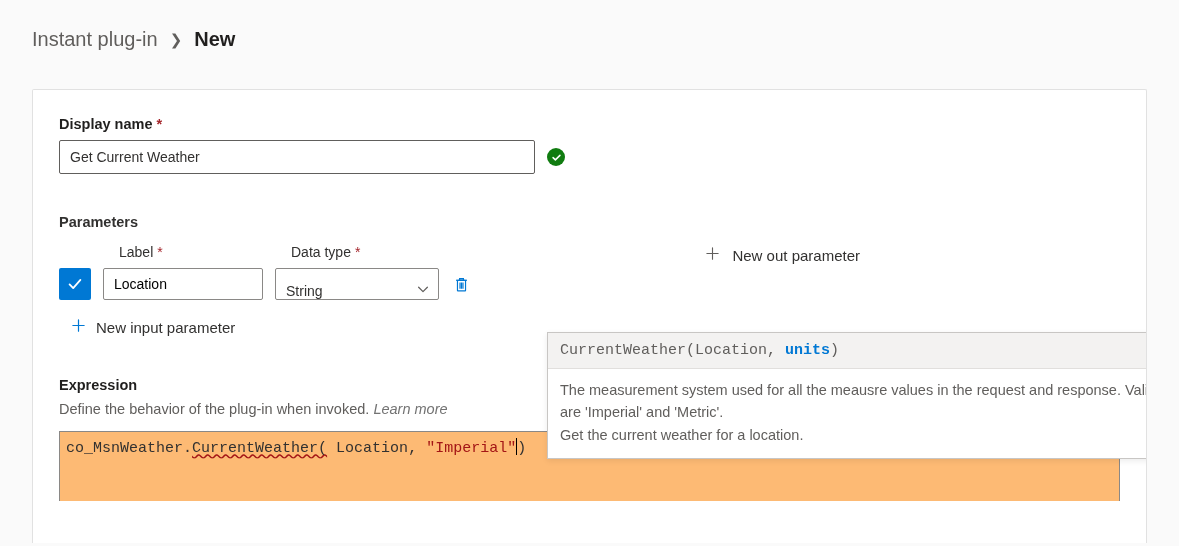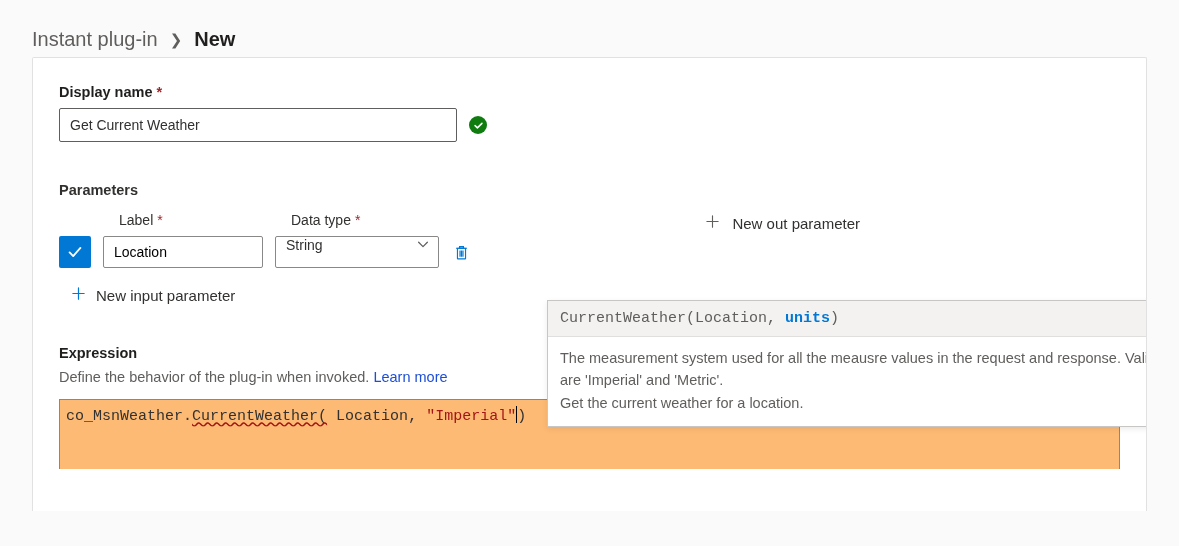--- a/index.html
+++ b/index.html
@@ -1,18 +1,18 @@
 <!DOCTYPE html>
 <html><head>
 <meta charset="utf-8">
 <style>
   * { box-sizing: border-box; margin: 0; padding: 0; }
   html, body { width: 1179px; height: 546px; font-family: "Segoe UI", Arial, sans-serif; background: #fafafa; color: #323130; }
   .page { padding: 28px 32px 0 32px; }
-  .breadcrumb { font-size: 20px; color: #605e5c; display: flex; align-items: center; gap: 12px; margin-bottom: 6px; }
+  .breadcrumb { font-size: 20px; color: #605e5c; display: flex; align-items: center; gap: 12px; margin-bottom: 38px; }
   .breadcrumb .current { color: #201f1e; font-weight: 600; }
   .breadcrumb .chevron { color: #605e5c; font-size: 15px; }
   .panel {
     background: #fff;
     border: 1px solid #e1e1e1;
     border-bottom: none;
     border-radius: 2px 2px 0 0;
     padding: 26px 26px 0 26px;
     height: 454px;
     position: relative;
@@ -23,62 +23,62 @@
   .row { display: flex; align-items: center; gap: 12px; }
   .text-input {
     height: 34px;
     border: 1px solid #605e5c;
     border-radius: 2px;
     padding: 0 10px;
     font-size: 14px;
     background: #fff;
     color: #323130;
   }
-  .display-name-input { width: 398px; }
+  .display-name-input { width: 476px; }
   .validated-icon {
     width: 18px; height: 18px; border-radius: 50%;
     background: #107c10; display: flex; align-items: center; justify-content: center;
   }
   .validated-icon svg { width: 11px; height: 11px; }
   .section-heading { font-size: 14.5px; font-weight: 600; margin-top: 40px; margin-bottom: 14px; }
   .params-block { display: flex; justify-content: space-between; align-items: flex-start; }
   .params-left { }
   .params-headers { display: flex; gap: 0; padding-left: 60px; margin-bottom: 8px; }
   .params-headers .col-label { width: 172px; font-size: 14px; font-weight: 400; color: #323130; }
   .param-row { display: flex; align-items: center; gap: 12px; margin-top: 4px;}
   .checkbox {
     width: 32px; height: 32px; background: #0078d4;
     display: flex; align-items: center; justify-content: center; cursor: pointer;
     border-radius: 2px;
   }
   .checkbox svg { width: 18px; height: 18px; }
   .label-input { height: 32px; width: 160px; border: 1px solid #8a8886; border-radius: 2px; padding: 0 10px; font-size: 14px; }
   .select-wrap {
     height: 32px; width: 164px; border: 1px solid #8a8886; border-radius: 2px;
-    display: flex; align-items: flex-start; justify-content: space-between; padding: 0 8px 0 10px; font-size: 14px;
+    display: flex; align-items: flex-end; justify-content: space-between; padding: 0 8px 0 10px; font-size: 14px;
     background: #fff; cursor: pointer;
   }
   .select-wrap .caret { color: #605e5c; }
   .delete-btn { width: 20px; height: 20px; display: flex; align-items: center; justify-content: center; color: #0078d4; cursor: pointer; }
   .delete-btn svg { width: 17px; height: 17px; }
   .add-link {
     display: inline-flex; align-items: center; gap: 10px;
     color: #323130; font-size: 15px; margin-top: 18px; margin-left: 12px; cursor: pointer;
   }
   .add-link .plus-icon { color: #0078d4; }
   .plus-icon svg { width: 15px; height: 15px; }
   .new-out {
     display: inline-flex; align-items: center; gap: 12px;
     color: #323130; font-size: 15px; cursor: pointer;
     margin-top: 2px; margin-right: 260px; justify-content: flex-end;
   }
   .new-out .plus-icon { color: #605e5c; }
   .expr-section { margin-top: 40px; }
   .expr-desc { font-size: 14.5px; color: #605e5c; margin-top: 6px; }
-  .learn-link { color: #1d4ed8; cursor: pointer; }
+  .learn-link { color: #737373; cursor: pointer; font-style: italic; }
   .formula-bar {
     margin-top: 14px;
     height: 70px;
     border: 1px solid #8a8886;
     border-top: 1px solid #8a8886;
     border-bottom: none;
     font-family: Consolas, "Courier New", monospace;
     font-size: 15px;
     padding: 6px 6px;
     background: #fdba74;

